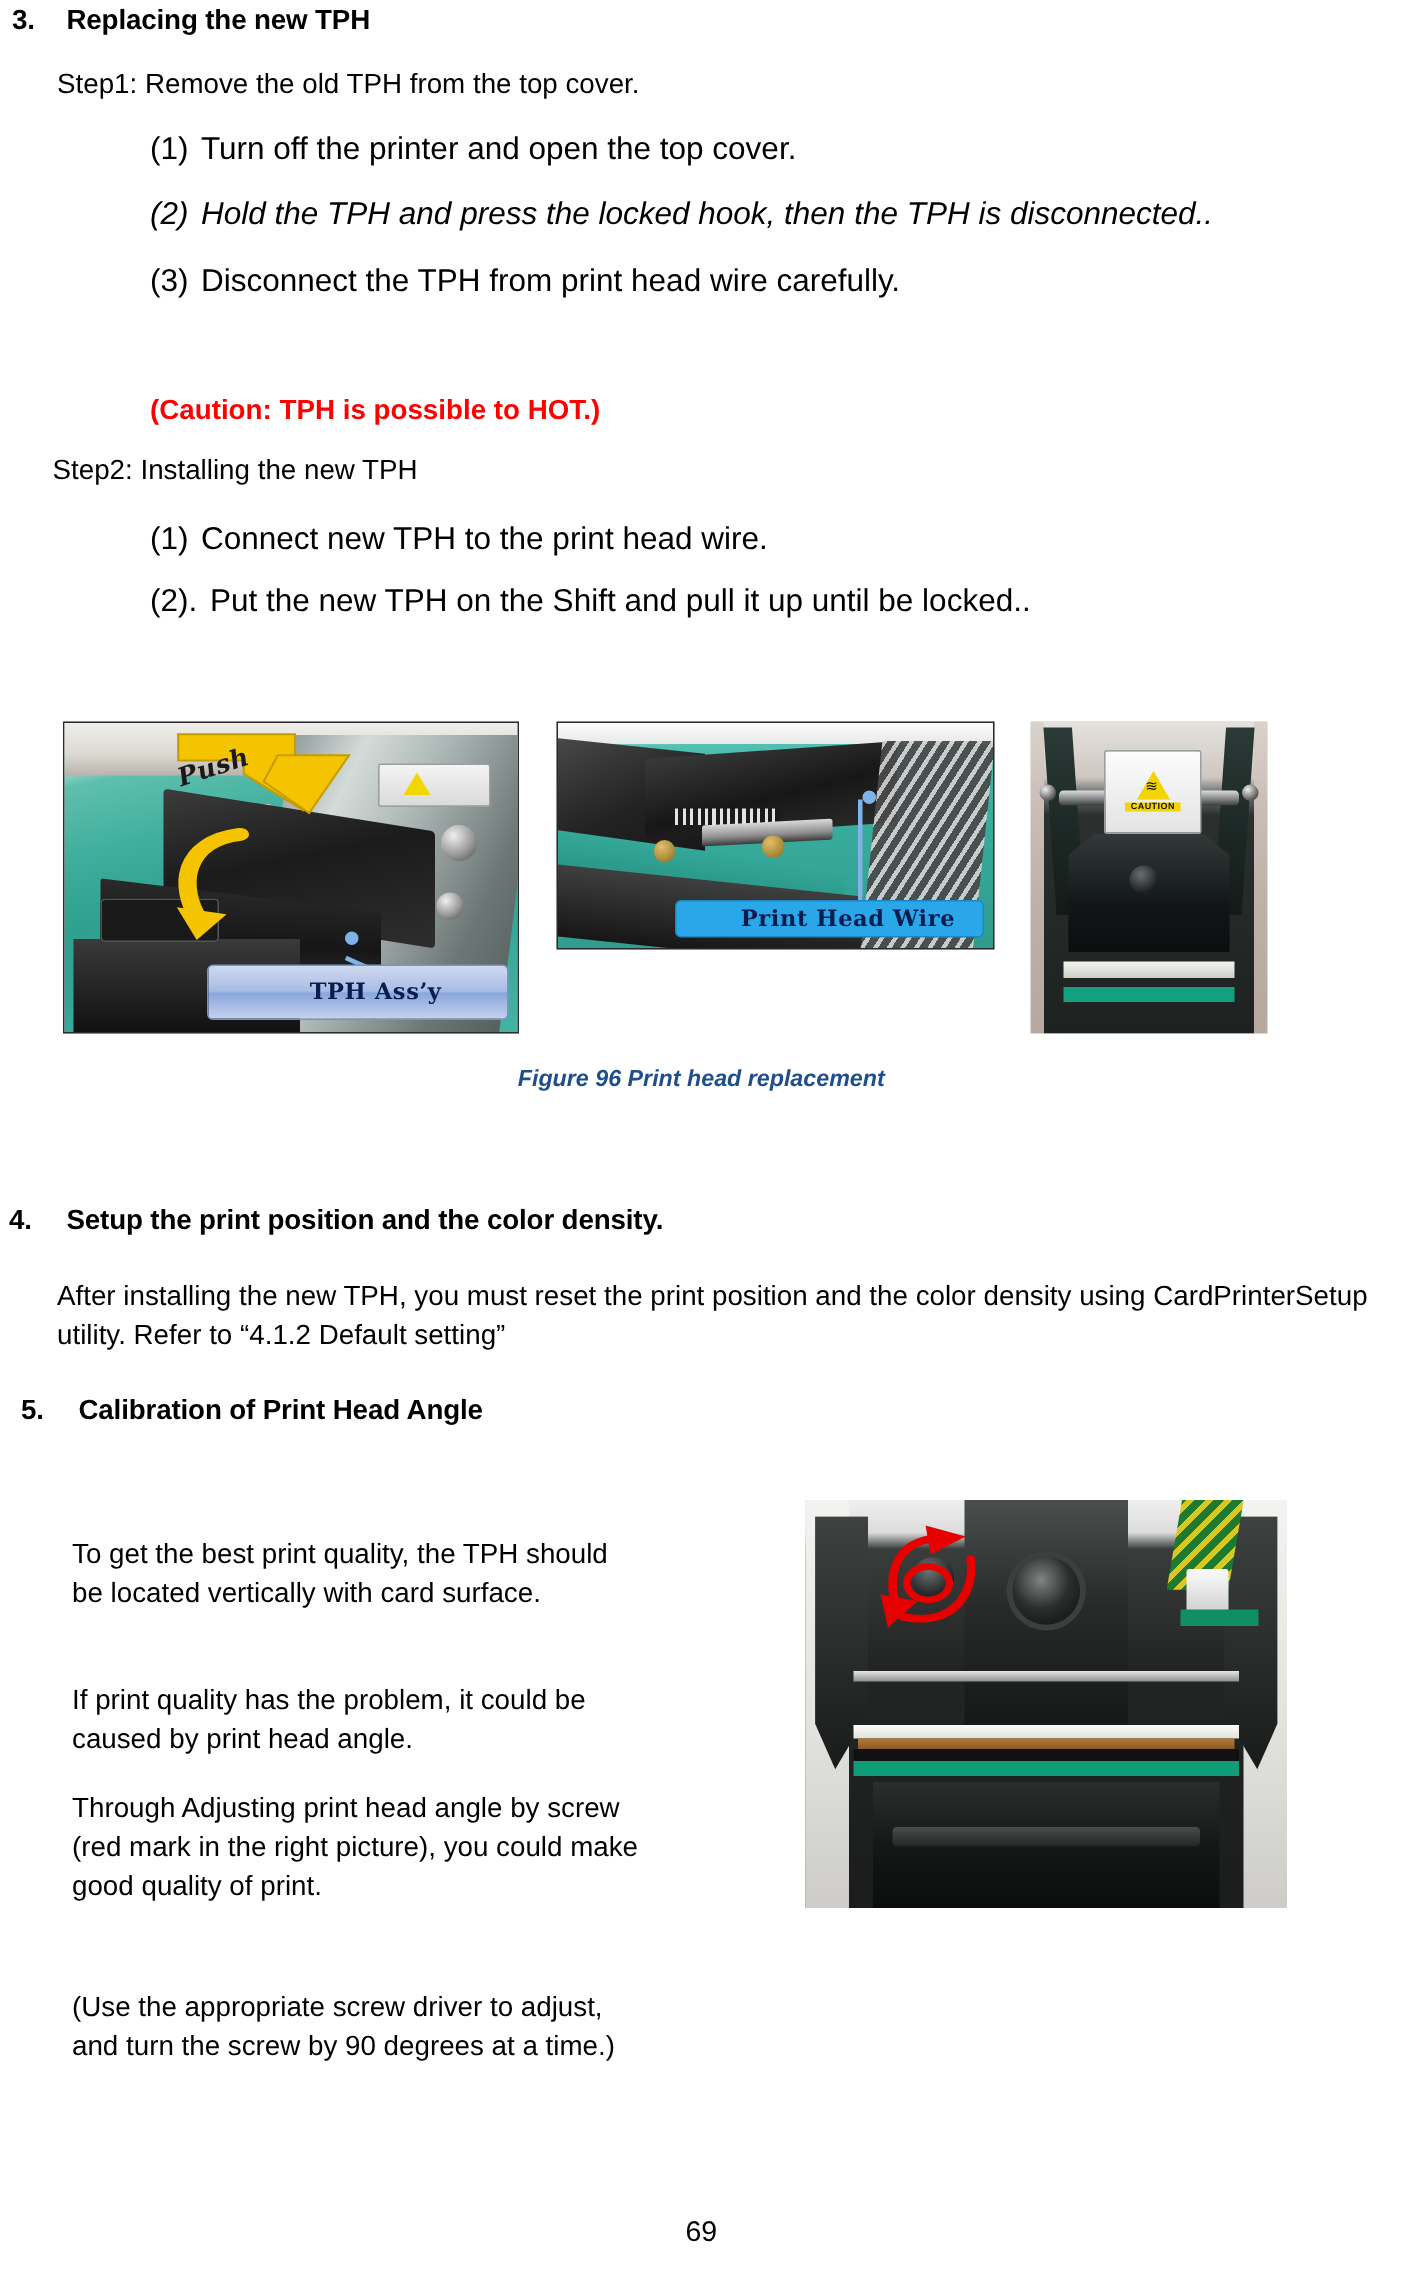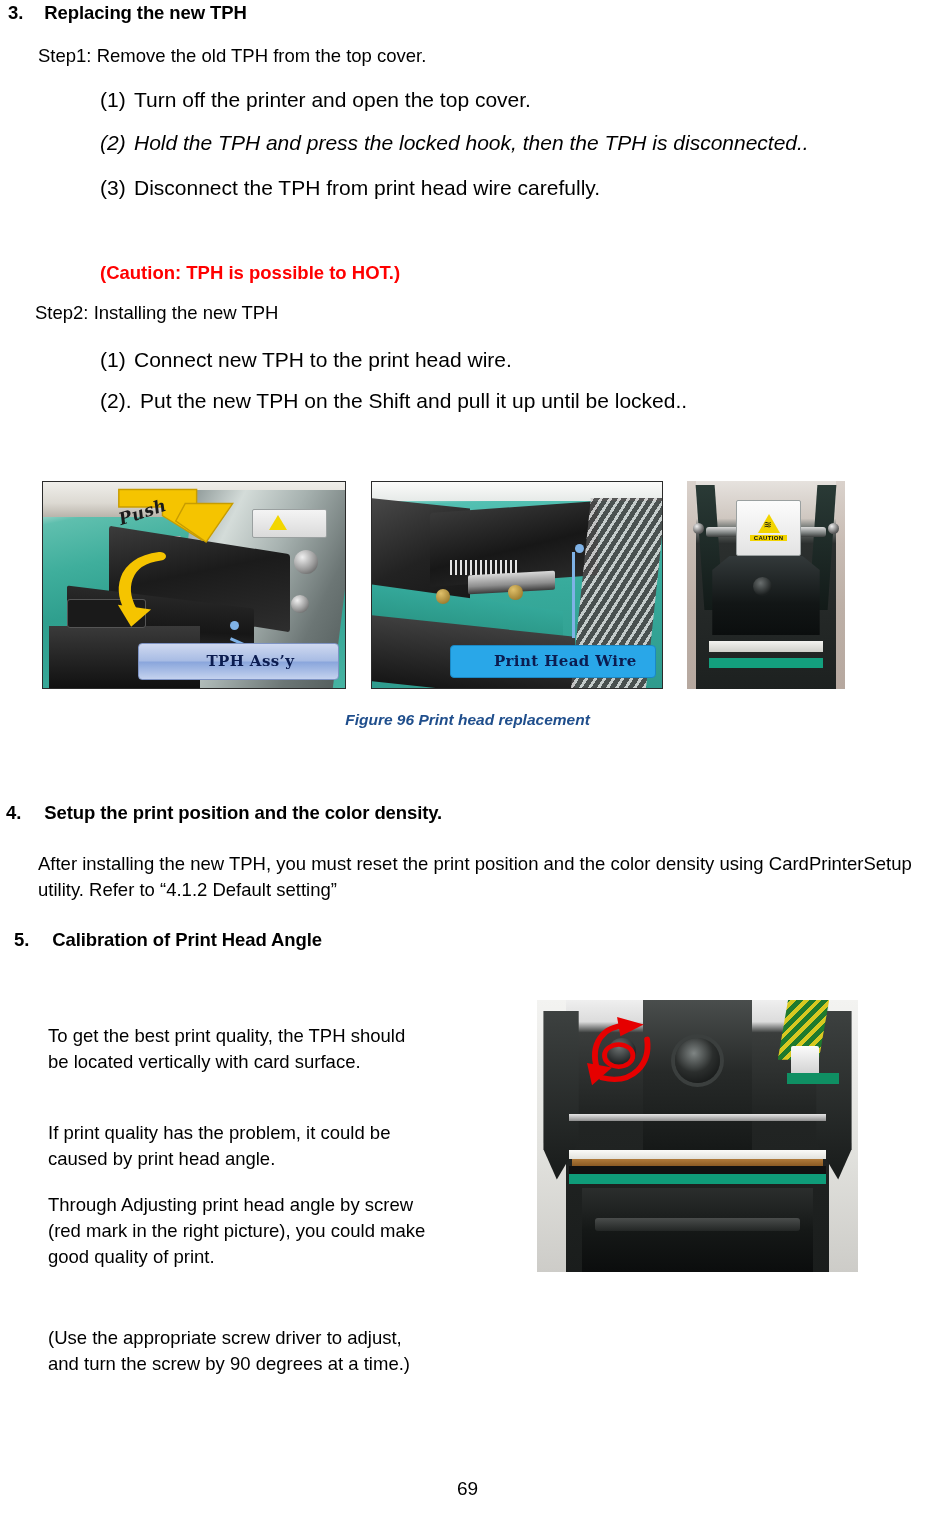--- a/index.html
+++ b/index.html
@@ -487,21 +487,21 @@
         <path d="M46,8 C12,14 8,52 22,82" stroke="#F5C400" stroke-width="11" fill="none" stroke-linecap="round"></path>
         <polygon points="8,70 38,76 20,98" fill="#F5C400"></polygon>
       </svg>
     </div>
 
     <div class="leader-dot" style="right:35%; bottom:28%;"></div>
     <div class="leader" style="right:27%; bottom:20%; width:34px; height:3px; transform:rotate(24deg);"></div>
     <div class="tag tag-tph">TPH Ass’y</div>
   </div>
 
-  <div class="photo framed" style="left:371px; top:481px; width:292px; height:208px;">
+  <div class="photo framed" style="left:371px; top:481px; width:292px; height:152px;">
     <div class="p2-bg"></div>
     <div class="p2-top-dark"></div>
     <div class="p2-leftblock"></div>
     <div class="p2-headblock"></div>
     <div class="p2-comb"></div>
     <div class="p2-conn"></div>
     <div class="p2-bot-plate"></div>
     <div class="p2-bot-dark"></div>
     <div class="p2-cable"></div>
     <div class="p2-screw" style="left:22%; top:52%;"></div>

